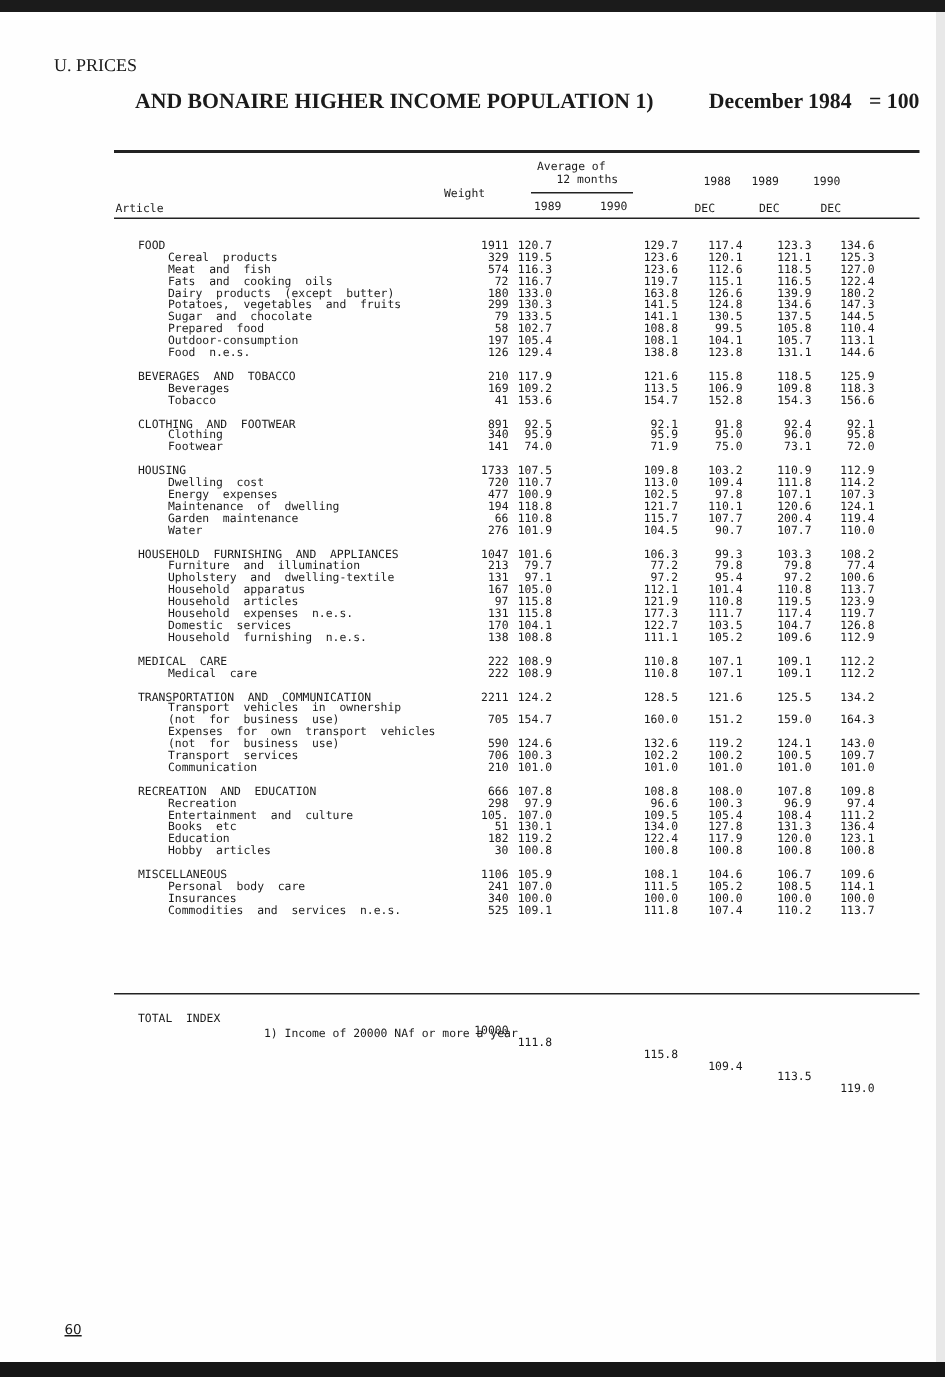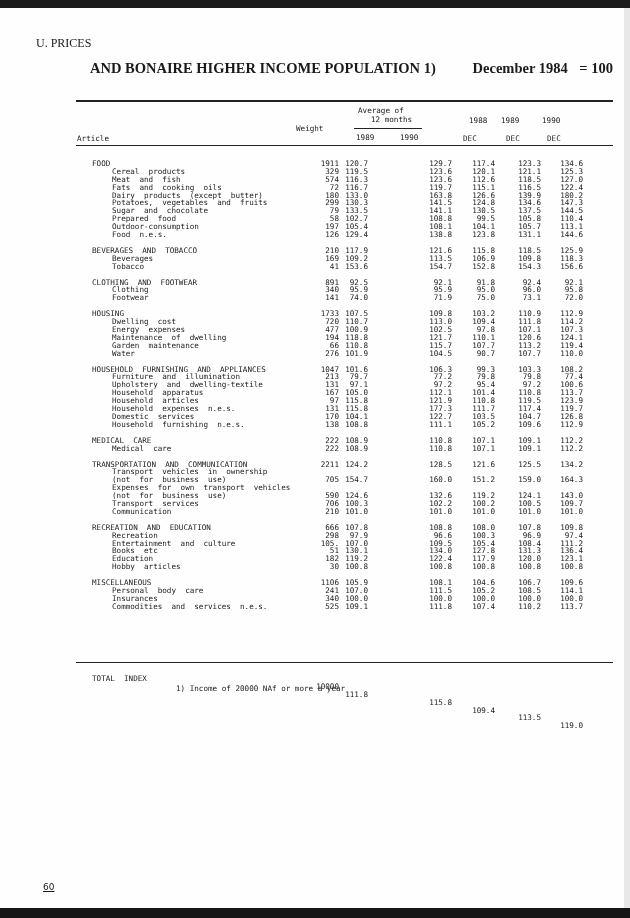--- a/index.html
+++ b/index.html
@@ -92,21 +92,21 @@
     <div class="row"><span class="lab sub">Tobacco</span><span class="c c0">41</span><span class="c c1">153.6</span><span class="c c2">154.7</span><span class="c c3">152.8</span><span class="c c4">154.3</span><span class="c c5">156.6</span></div>
     <div class="gap"></div>
     <div class="row"><span class="lab">CLOTHING  AND  FOOTWEAR</span><span class="c c0">891</span><span class="c c1">92.5</span><span class="c c2">92.1</span><span class="c c3">91.8</span><span class="c c4">92.4</span><span class="c c5">92.1</span></div>
     <div class="row"><span class="lab sub">Clothing</span><span class="c c0">340</span><span class="c c1">95.9</span><span class="c c2">95.9</span><span class="c c3">95.0</span><span class="c c4">96.0</span><span class="c c5">95.8</span></div>
     <div class="row"><span class="lab sub">Footwear</span><span class="c c0">141</span><span class="c c1">74.0</span><span class="c c2">71.9</span><span class="c c3">75.0</span><span class="c c4">73.1</span><span class="c c5">72.0</span></div>
     <div class="gap"></div>
     <div class="row"><span class="lab">HOUSING</span><span class="c c0">1733</span><span class="c c1">107.5</span><span class="c c2">109.8</span><span class="c c3">103.2</span><span class="c c4">110.9</span><span class="c c5">112.9</span></div>
     <div class="row"><span class="lab sub">Dwelling  cost</span><span class="c c0">720</span><span class="c c1">110.7</span><span class="c c2">113.0</span><span class="c c3">109.4</span><span class="c c4">111.8</span><span class="c c5">114.2</span></div>
     <div class="row"><span class="lab sub">Energy  expenses</span><span class="c c0">477</span><span class="c c1">100.9</span><span class="c c2">102.5</span><span class="c c3">97.8</span><span class="c c4">107.1</span><span class="c c5">107.3</span></div>
     <div class="row"><span class="lab sub">Maintenance  of  dwelling</span><span class="c c0">194</span><span class="c c1">118.8</span><span class="c c2">121.7</span><span class="c c3">110.1</span><span class="c c4">120.6</span><span class="c c5">124.1</span></div>
-    <div class="row"><span class="lab sub">Garden  maintenance</span><span class="c c0">66</span><span class="c c1">110.8</span><span class="c c2">115.7</span><span class="c c3">107.7</span><span class="c c4">113.2</span><span class="c c5">119.4</span></div>
+    <div class="row"><span class="lab sub">Garden  maintenance</span><span class="c c0">66</span><span class="c c1">110.8</span><span class="c c2">115.7</span><span class="c c3">107.7</span><span class="c c4">200.4</span><span class="c c5">119.4</span></div>
     <div class="row"><span class="lab sub">Water</span><span class="c c0">276</span><span class="c c1">101.9</span><span class="c c2">104.5</span><span class="c c3">90.7</span><span class="c c4">107.7</span><span class="c c5">110.0</span></div>
     <div class="gap"></div>
     <div class="row"><span class="lab">HOUSEHOLD  FURNISHING  AND  APPLIANCES</span><span class="c c0">1047</span><span class="c c1">101.6</span><span class="c c2">106.3</span><span class="c c3">99.3</span><span class="c c4">103.3</span><span class="c c5">108.2</span></div>
     <div class="row"><span class="lab sub">Furniture  and  illumination</span><span class="c c0">213</span><span class="c c1">79.7</span><span class="c c2">77.2</span><span class="c c3">79.8</span><span class="c c4">79.8</span><span class="c c5">77.4</span></div>
     <div class="row"><span class="lab sub">Upholstery  and  dwelling-textile</span><span class="c c0">131</span><span class="c c1">97.1</span><span class="c c2">97.2</span><span class="c c3">95.4</span><span class="c c4">97.2</span><span class="c c5">100.6</span></div>
     <div class="row"><span class="lab sub">Household  apparatus</span><span class="c c0">167</span><span class="c c1">105.0</span><span class="c c2">112.1</span><span class="c c3">101.4</span><span class="c c4">110.8</span><span class="c c5">113.7</span></div>
     <div class="row"><span class="lab sub">Household  articles</span><span class="c c0">97</span><span class="c c1">115.8</span><span class="c c2">121.9</span><span class="c c3">110.8</span><span class="c c4">119.5</span><span class="c c5">123.9</span></div>
     <div class="row"><span class="lab sub">Household  expenses  n.e.s.</span><span class="c c0">131</span><span class="c c1">115.8</span><span class="c c2">177.3</span><span class="c c3">111.7</span><span class="c c4">117.4</span><span class="c c5">119.7</span></div>
     <div class="row"><span class="lab sub">Domestic  services</span><span class="c c0">170</span><span class="c c1">104.1</span><span class="c c2">122.7</span><span class="c c3">103.5</span><span class="c c4">104.7</span><span class="c c5">126.8</span></div>
     <div class="row"><span class="lab sub">Household  furnishing  n.e.s.</span><span class="c c0">138</span><span class="c c1">108.8</span><span class="c c2">111.1</span><span class="c c3">105.2</span><span class="c c4">109.6</span><span class="c c5">112.9</span></div>

